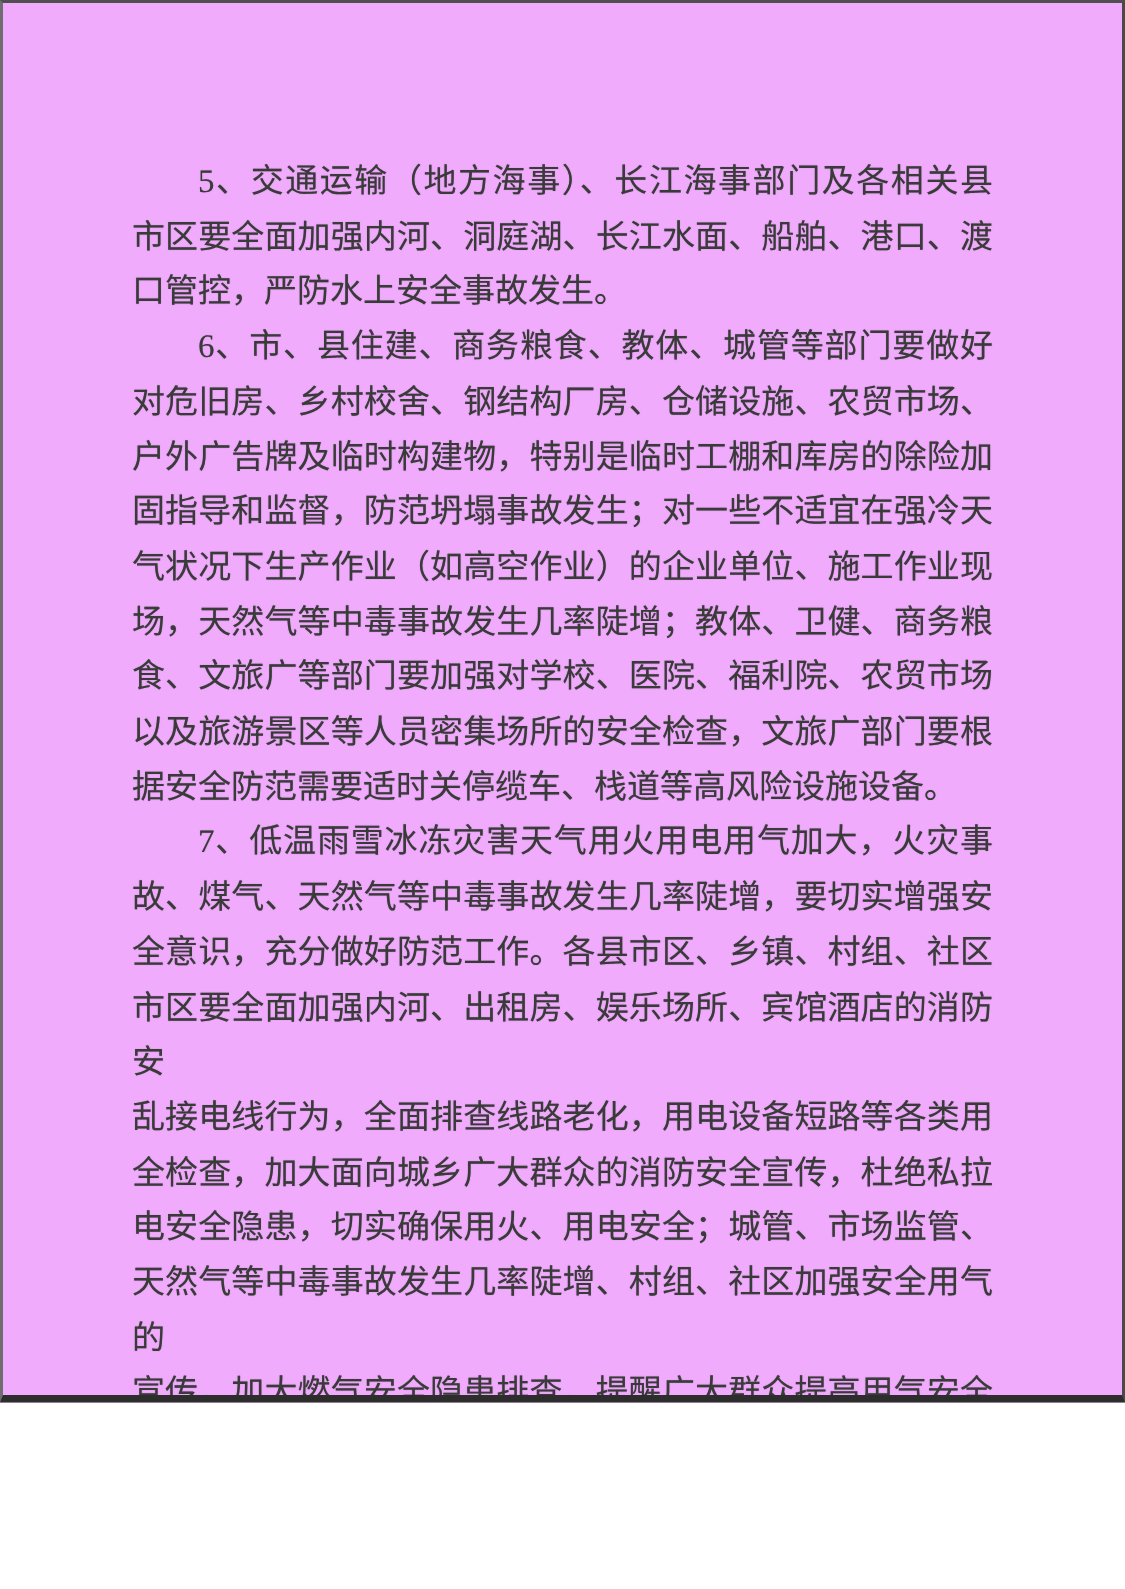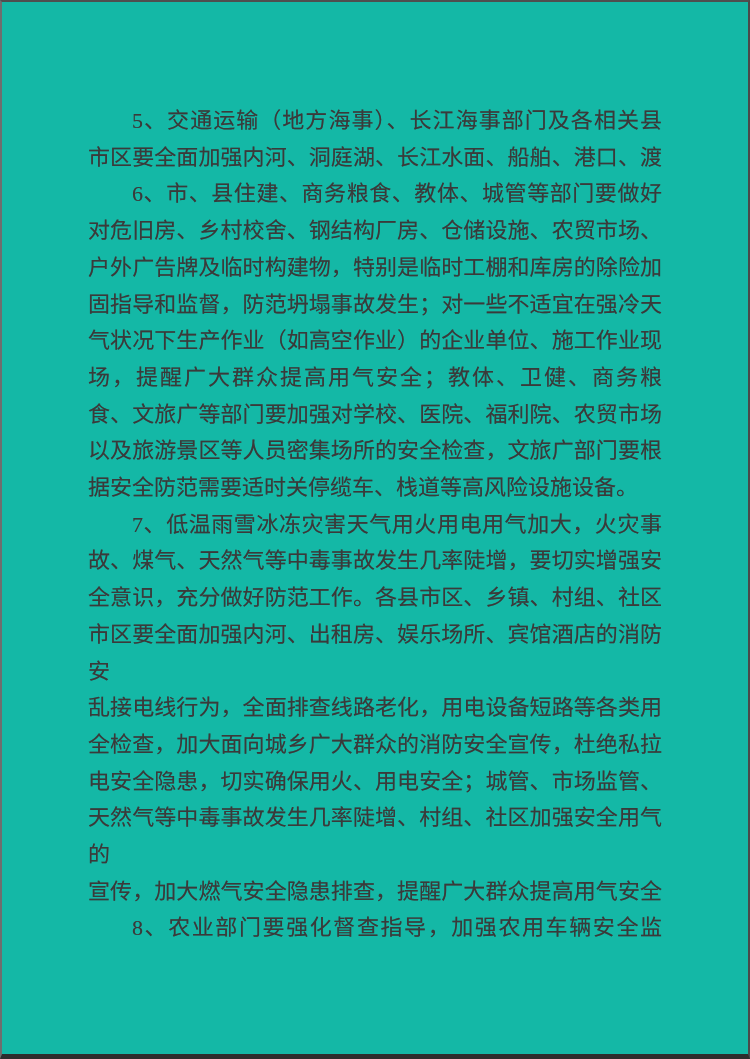--- a/index.html
+++ b/index.html
@@ -9,22 +9,22 @@
   }
   body {
     width: 750px;
     height: 1059px;
     overflow: hidden;
     font-family: "Liberation Serif", "DejaVu Serif", serif;
   }
   .page {
     box-sizing: border-box;
     width: 750px;
-    height: 1059px;
-    background: #14b8a6;
+    height: 935px;
+    background: #f0abfc;
     border-top: 2px solid #4f4f4f;
     border-left: 2px solid #6e6e6e;
     border-right: 2px solid #4a4a4a;
     border-bottom: 5px solid #2d2d2d;
     overflow: hidden;
   }
   .content {
     padding: 101px 86px 0 86px;
     color: #3a3a3a;
     font-size: 22px;
@@ -51,28 +51,29 @@
   }
 </style>
 </head>
 <body>
 
 <div class="page">
   <div class="content" id="doc-body">
       <div class="para">
         <div class="line indent">5、交通运输（地方海事）、长江海事部门及各相关县</div>
         <div class="line">市区要全面加强内河、洞庭湖、长江水面、船舶、港口、渡</div>
+        <div class="line last">口管控，严防水上安全事故发生。</div>
       </div>
       <div class="para">
         <div class="line indent">6、市、县住建、商务粮食、教体、城管等部门要做好</div>
         <div class="line">对危旧房、乡村校舍、钢结构厂房、仓储设施、农贸市场、</div>
         <div class="line">户外广告牌及临时构建物，特别是临时工棚和库房的除险加</div>
         <div class="line">固指导和监督，防范坍塌事故发生；对一些不适宜在强冷天</div>
         <div class="line">气状况下生产作业（如高空作业）的企业单位、施工作业现</div>
-        <div class="line">场，提醒广大群众提高用气安全；教体、卫健、商务粮</div>
+        <div class="line">场，天然气等中毒事故发生几率陡增；教体、卫健、商务粮</div>
         <div class="line">食、文旅广等部门要加强对学校、医院、福利院、农贸市场</div>
         <div class="line">以及旅游景区等人员密集场所的安全检查，文旅广部门要根</div>
         <div class="line last">据安全防范需要适时关停缆车、栈道等高风险设施设备。</div>
       </div>
       <div class="para">
         <div class="line indent">7、低温雨雪冰冻灾害天气用火用电用气加大，火灾事</div>
         <div class="line">故、煤气、天然气等中毒事故发生几率陡增，要切实增强安</div>
         <div class="line">全意识，充分做好防范工作。各县市区、乡镇、村组、社区</div>
         <div class="line">市区要全面加强内河、出租房、娱乐场所、宾馆酒店的消防安</div>
         <div class="line">乱接电线行为，全面排查线路老化，用电设备短路等各类用</div>

